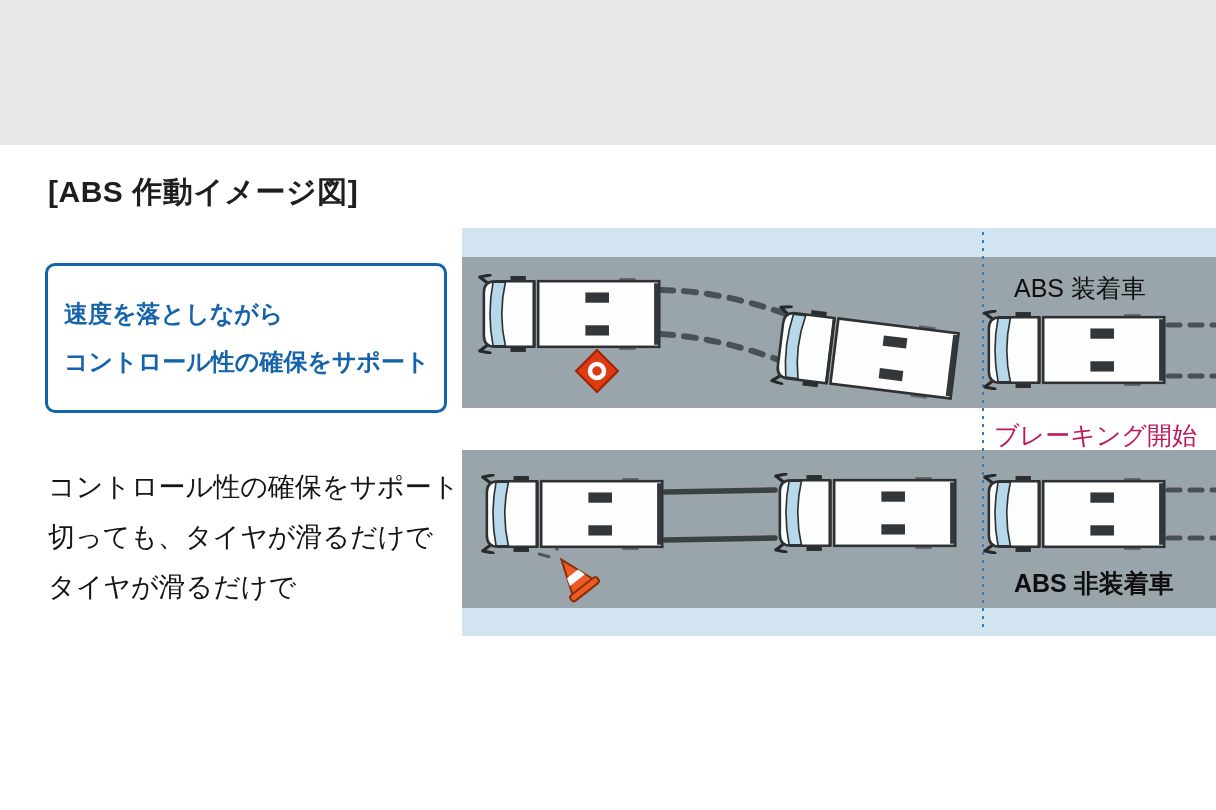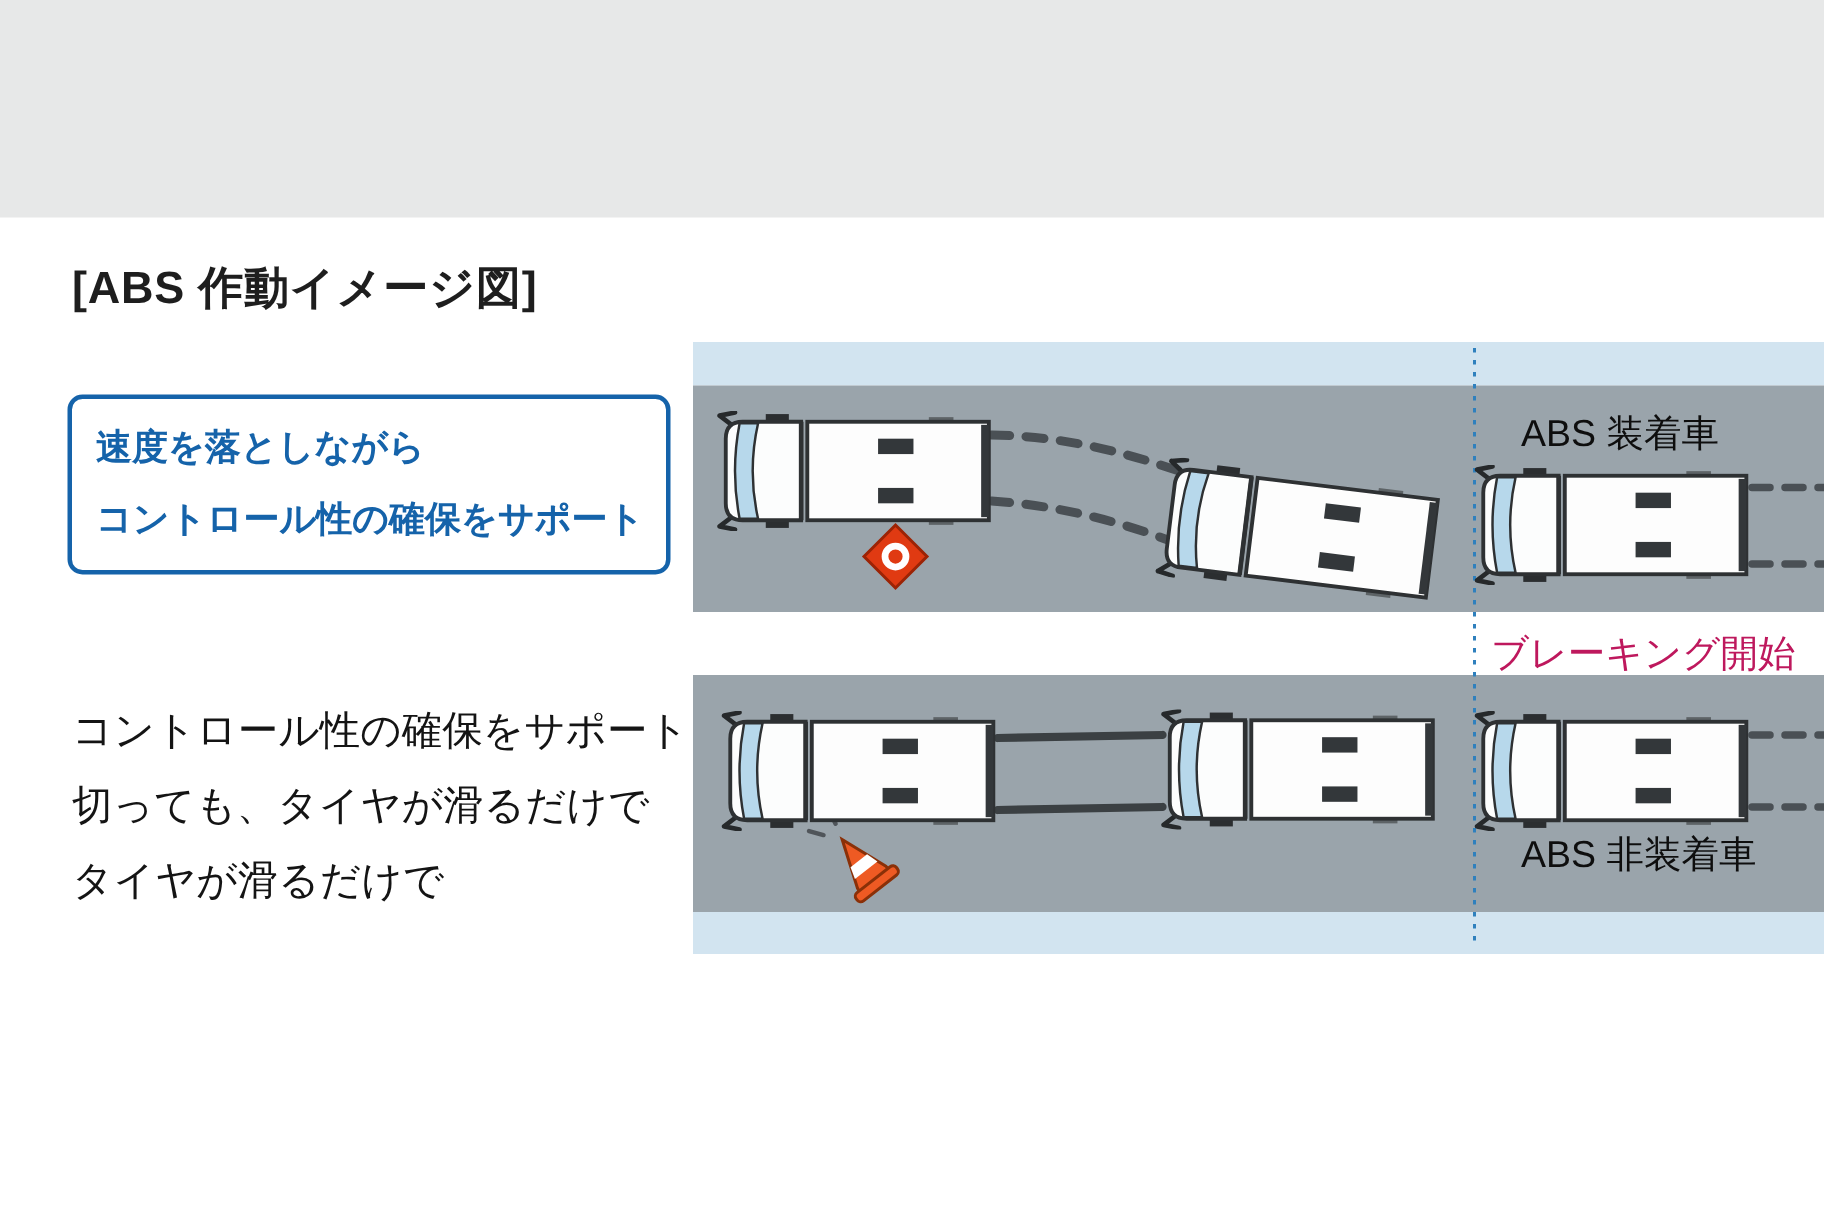--- a/index.html
+++ b/index.html
@@ -8,31 +8,31 @@
     position:relative; overflow:hidden; background:#ffffff;
     font-family:"Liberation Sans","DejaVu Sans",sans-serif;
   }
   .top-band { position:absolute; left:0; top:0; width:1216px; height:145px; background:#e7e8e8; }
   .title {
     position:absolute; left:48px; top:172px; font-size:30px; font-weight:600;
     color:#1e1e1e; letter-spacing:.5px; white-space:nowrap;
   }
   .callout {
     position:absolute; left:45px; top:263px; width:402px;
-    background:#fff; border:3px solid #1563aa; border-radius:10px; padding:9px 16px;
+    background:#fff; border:3px solid #1563aa; border-radius:10px; padding:24px 16px;
   }
   .callout div { font-size:24px; font-weight:600; color:#1563aa; line-height:48px; white-space:nowrap; }
   .description { position:absolute; left:48px; top:462px; }
   .description div { font-size:27px; font-weight:500; color:#141414; line-height:50px; white-space:nowrap; }
   .diagram { position:absolute; left:462px; top:228px; width:754px; height:500px; }
   .diagram svg { position:absolute; left:0; top:0; }
   .dlabel { position:absolute; white-space:nowrap; font-size:25px; }
   .label-abs   { left:552px; top:44px;  color:#0e0e0e; font-weight:500; }
   .label-brake { left:532px; top:191px; color:#be185d; font-weight:400; }
-  .label-noabs { left:552px; top:325px; color:#0e0e0e; font-weight:400; }
+  .label-noabs { left:552px; top:339px; color:#0e0e0e; font-weight:700; }
 </style>
 </head>
 <body>
 
 <div class="top-band"></div>
 
 <h1 class="title">[ABS 作動イメージ図]</h1>
 
 <div class="callout">
   <div>速度を落としながら</div>

